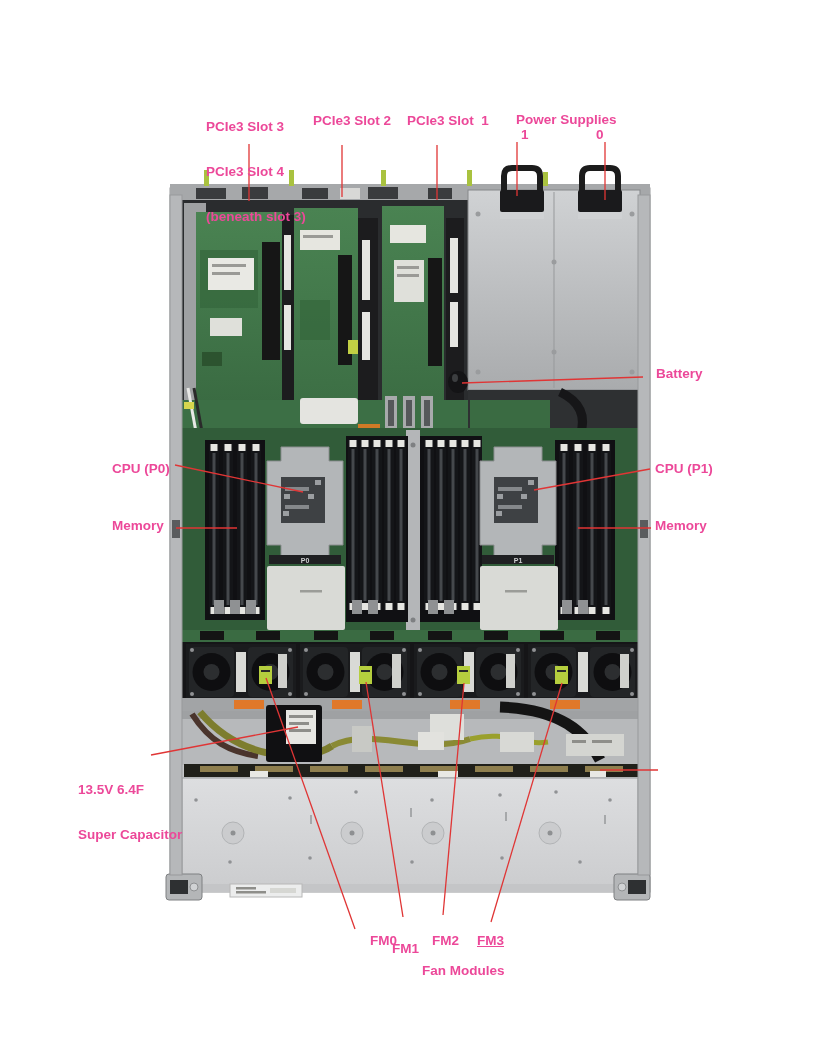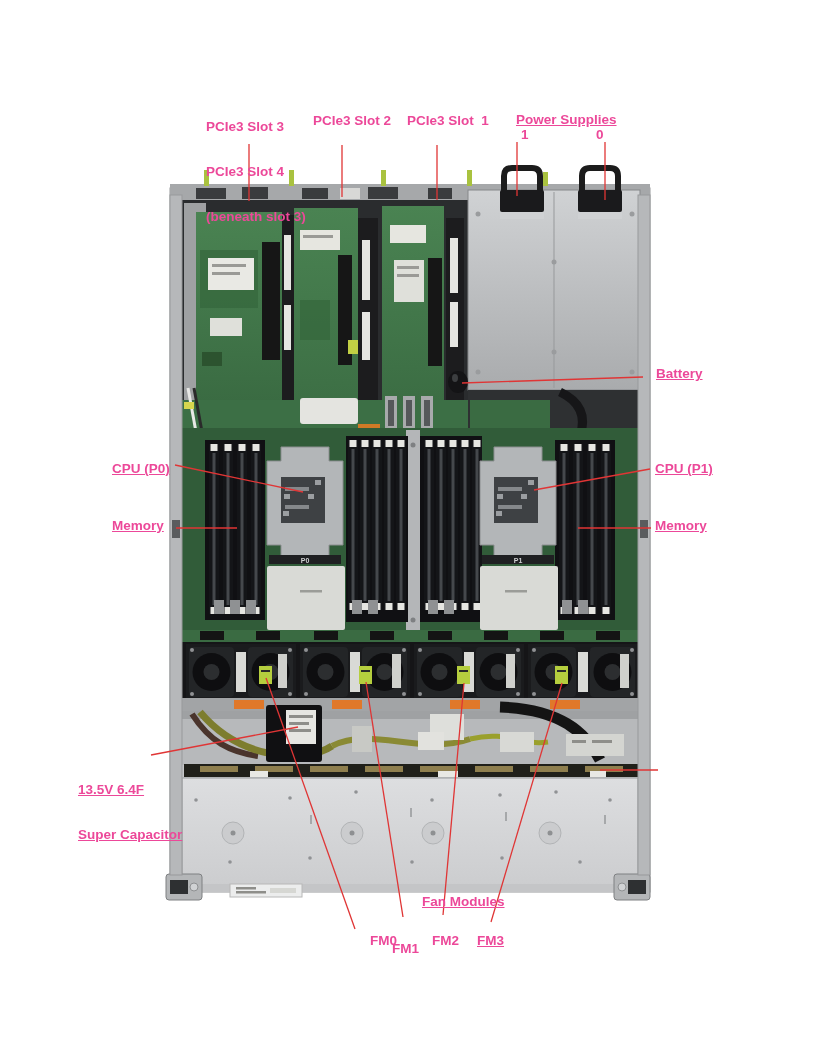--- a/index.html
+++ b/index.html
@@ -5,21 +5,21 @@
   html,body { margin:0; padding:0; background:#ffffff; }
   .canvas {
     position:relative; width:816px; height:1056px; background:#ffffff;
     font-family:"Liberation Sans", sans-serif; overflow:hidden;
   }
   .photo-svg { position:absolute; left:0; top:0; }
   .lbl {
     position:absolute; font-weight:bold; font-size:13.5px; line-height:15px;
     color:#ec4899; white-space:pre;
   }
-  .u { text-decoration:underline; }
+  .u { }
 </style>
 </head>
 <body>
 
 <div class="canvas">
 
   <svg class="photo-svg" width="816" height="1056" viewBox="0 0 816 1056">
     <defs>
       <linearGradient id="psuGrad" x1="0" y1="0" x2="0" y2="1">
         <stop offset="0" stop-color="#d0d2d4"></stop>
@@ -385,15 +385,15 @@
 
   <div class="lbl" style="left:78px; top:752px;">
     <div class="u">13.5V 6.4F</div>
     <div class="u">Super Capacitor</div>
   </div>
 
   <div class="lbl" style="left:370px; top:933px;">FM0</div>
   <div class="lbl" style="left:392px; top:933px;margin-top:8px;">FM1</div>
   <div class="lbl" style="left:432px; top:933px;">FM2</div>
   <div class="lbl" style="left:477px; top:933px;text-decoration:underline;">FM3</div>
-  <div class="lbl u" style="left:383px; top:894px;padding-left:39px;">Fan Modules</div>
+  <div class="lbl u" style="left:383px; top:963px;padding-left:39px;">Fan Modules</div>
 
 </div>
 
 </body></html>

